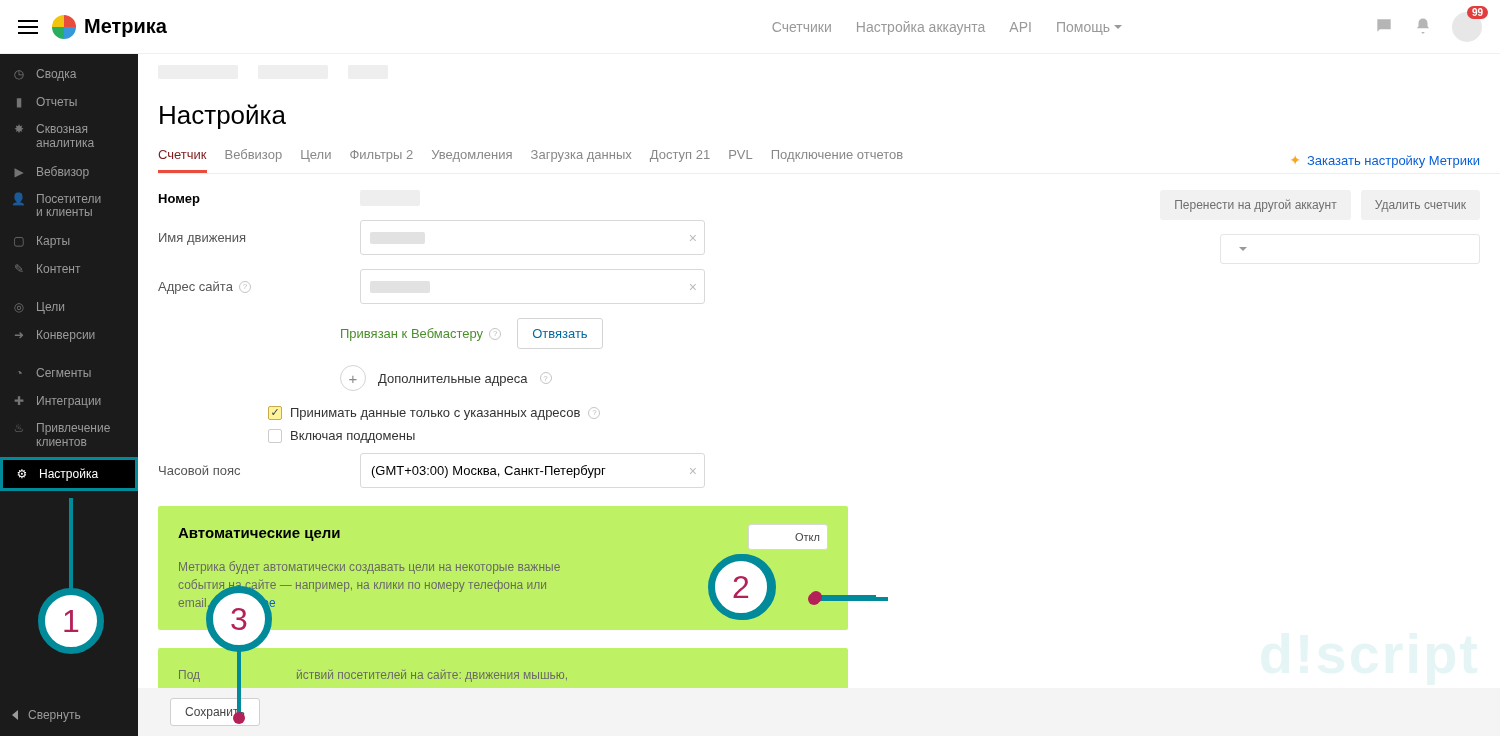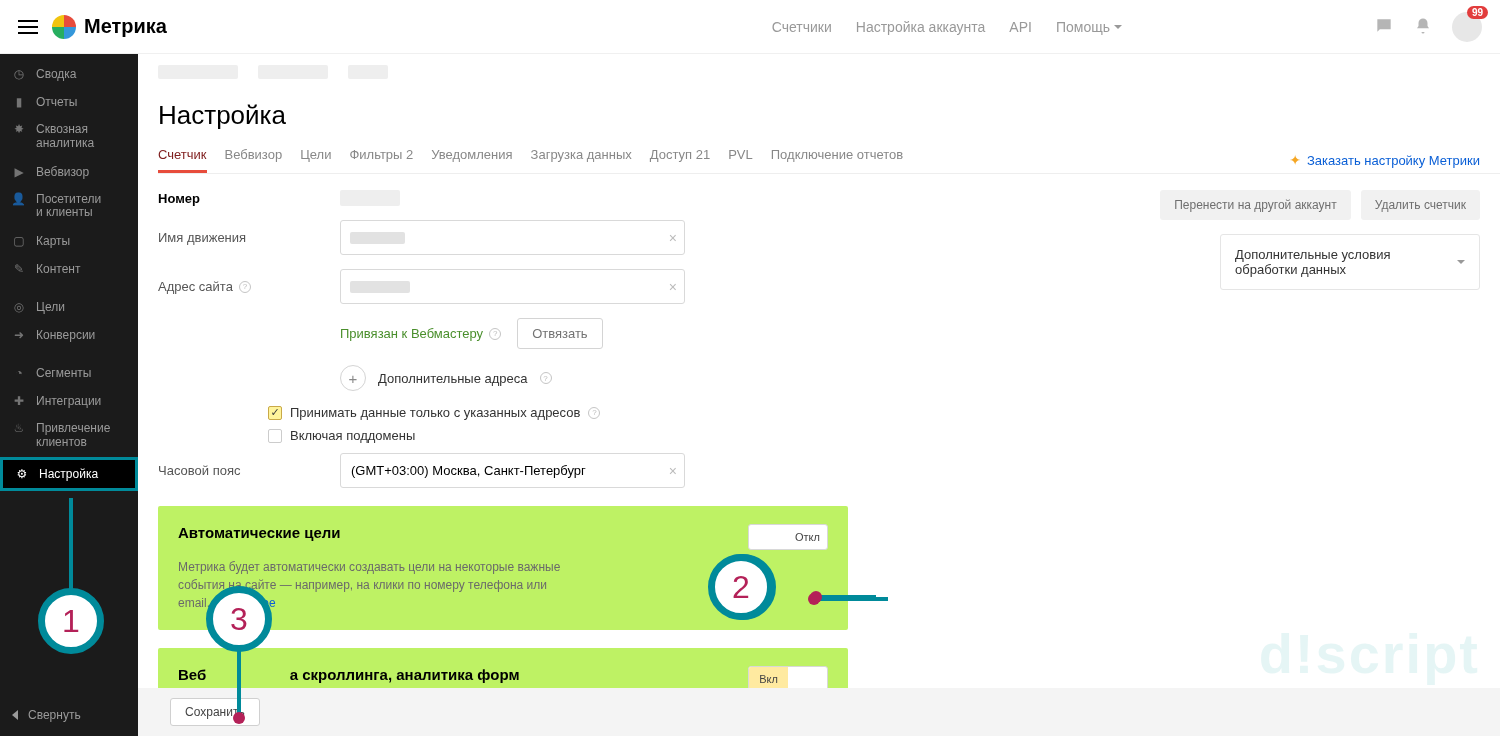--- a/index.html
+++ b/index.html
@@ -46,31 +46,31 @@
   .tab { padding: 0 0 10px; color: #888; cursor: pointer; }
   .tab.active { color: #7f1d1d; border-bottom: 3px solid #e74c3c; padding-bottom: 8px; }
   .order-link { margin-left: auto; display: flex; align-items: center; gap: 6px; color: #0a5fd6; font-size: 13px; }
   .sparkle { color: #f5a623; font-size: 14px; }
 
   .content { display: flex; gap: 20px; padding-top: 16px; padding-right: 20px; }
   .left { width: 690px; }
   .right { flex: 1; display: flex; flex-direction: column; align-items: flex-end; gap: 14px; }
 
   .row { display: flex; align-items: center; margin-bottom: 14px; }
-  .row .lbl { width: 182px; color: #555; font-size: 13px; display: flex; align-items: center; gap: 6px; }
+  .row .lbl { width: 202px; color: #555; font-size: 13px; display: flex; align-items: center; gap: 6px; }
   .row .val { flex: 1; }
   .q { width: 12px; height: 12px; border: 1px solid #c5c5c5; border-radius: 50%; display: inline-flex; align-items: center; justify-content: center; font-size: 8px; color: #bbb; }
   .field { position: relative; width: 345px; }
   .input { width: 100%; height: 35px; border: 1px solid #d9d9d9; border-radius: 3px; padding: 0 28px 0 10px; font-size: 13px; background: #fff; }
   .ph-inside { position: absolute; left: 10px; top: 50%; transform: translateY(-50%); background: #e2e2e2; height: 12px; border-radius: 2px; }
   .x { position: absolute; right: 8px; top: 50%; transform: translateY(-50%); color: #bbb; cursor: pointer; font-size: 14px; }
 
   .linked { display: flex; align-items: center; gap: 16px; margin-left: 182px; margin-bottom: 16px; }
   .linked a { color: #4a8f2c; font-size: 13px; display: inline-flex; align-items: center; gap: 6px; }
-  .btn-outline { border: 1px solid #d4d4d4; background: #fff; padding: 7px 14px; border-radius: 3px; font-size: 13px; cursor: pointer; color: #737373; }
+  .btn-outline { border: 1px solid #d4d4d4; background: #fff; padding: 7px 14px; border-radius: 3px; font-size: 13px; cursor: pointer; color: #0369a1; }
 
   .add-addr { margin-left: 182px; display: flex; align-items: center; gap: 12px; margin-bottom: 14px; }
   .plus-c { width: 26px; height: 26px; border: 1px solid #d4d4d4; border-radius: 50%; display: flex; align-items: center; justify-content: center; color: #888; font-size: 15px; cursor: pointer; }
 
   .chk-row { margin-left: 110px; display: flex; align-items: center; gap: 8px; font-size: 13px; margin-bottom: 8px; color: #333; }
   .cbx { width: 14px; height: 14px; border: 1px solid #c9a948; border-radius: 2px; display: inline-flex; align-items: center; justify-content: center; background: #fff; }
   .cbx.checked { background: #fff49b; }
   .cbx.checked::after { content: "✓"; color: #3b3b3b; font-size: 11px; line-height: 1; }
   .cbx.empty { border-color: #ccc; }
 
@@ -313,44 +313,34 @@
               <div class="seg">Откл</div>
             </div>
           </div>
           <div class="panel-desc">
             <span>Метрика будет автоматически создавать цели на некоторые важные события на сайте — например, на клики по номеру телефона или email.</span>
             <a class="link-blue">Подробнее</a>
           </div>
         </div>
 
         <div class="panel" style="padding-bottom:22px">
-          <div class="panel-head">
-            <div class="panel-title">
-              <span>Веб</span><span style="opacity:0">xxxxxxxxxx</span><span>а скроллинга, аналитика форм</span>
-            </div>
-            <div class="toggle">
-              <div class="seg on">Вкл</div>
-              <div class="seg"></div>
-            </div>
-          </div>
           <div class="panel-desc">
             <span>Под</span><span style="opacity:0">xxxxxxxxxxxxxxxx</span><span>йствий посетителей на сайте: движения мышью, про</span><br>
             
           </div>
 
         </div>
       </div>
 
       <div class="right">
         <div class="btns">
           <button class="btn-muted">Перенести на другой аккаунт</button>
           <button class="btn-muted">Удалить счетчик</button>
         </div>
         <div class="accordion">
-          <span style="max-width:200px">Дополнительные условия обработки данных</span>
           <span class="chev-down"></span>
         </div>
       </div>
     </div>
   </div>
 
   <div class="save-bar">
     <button class="btn-save">Сохранить</button>
   </div>
 

